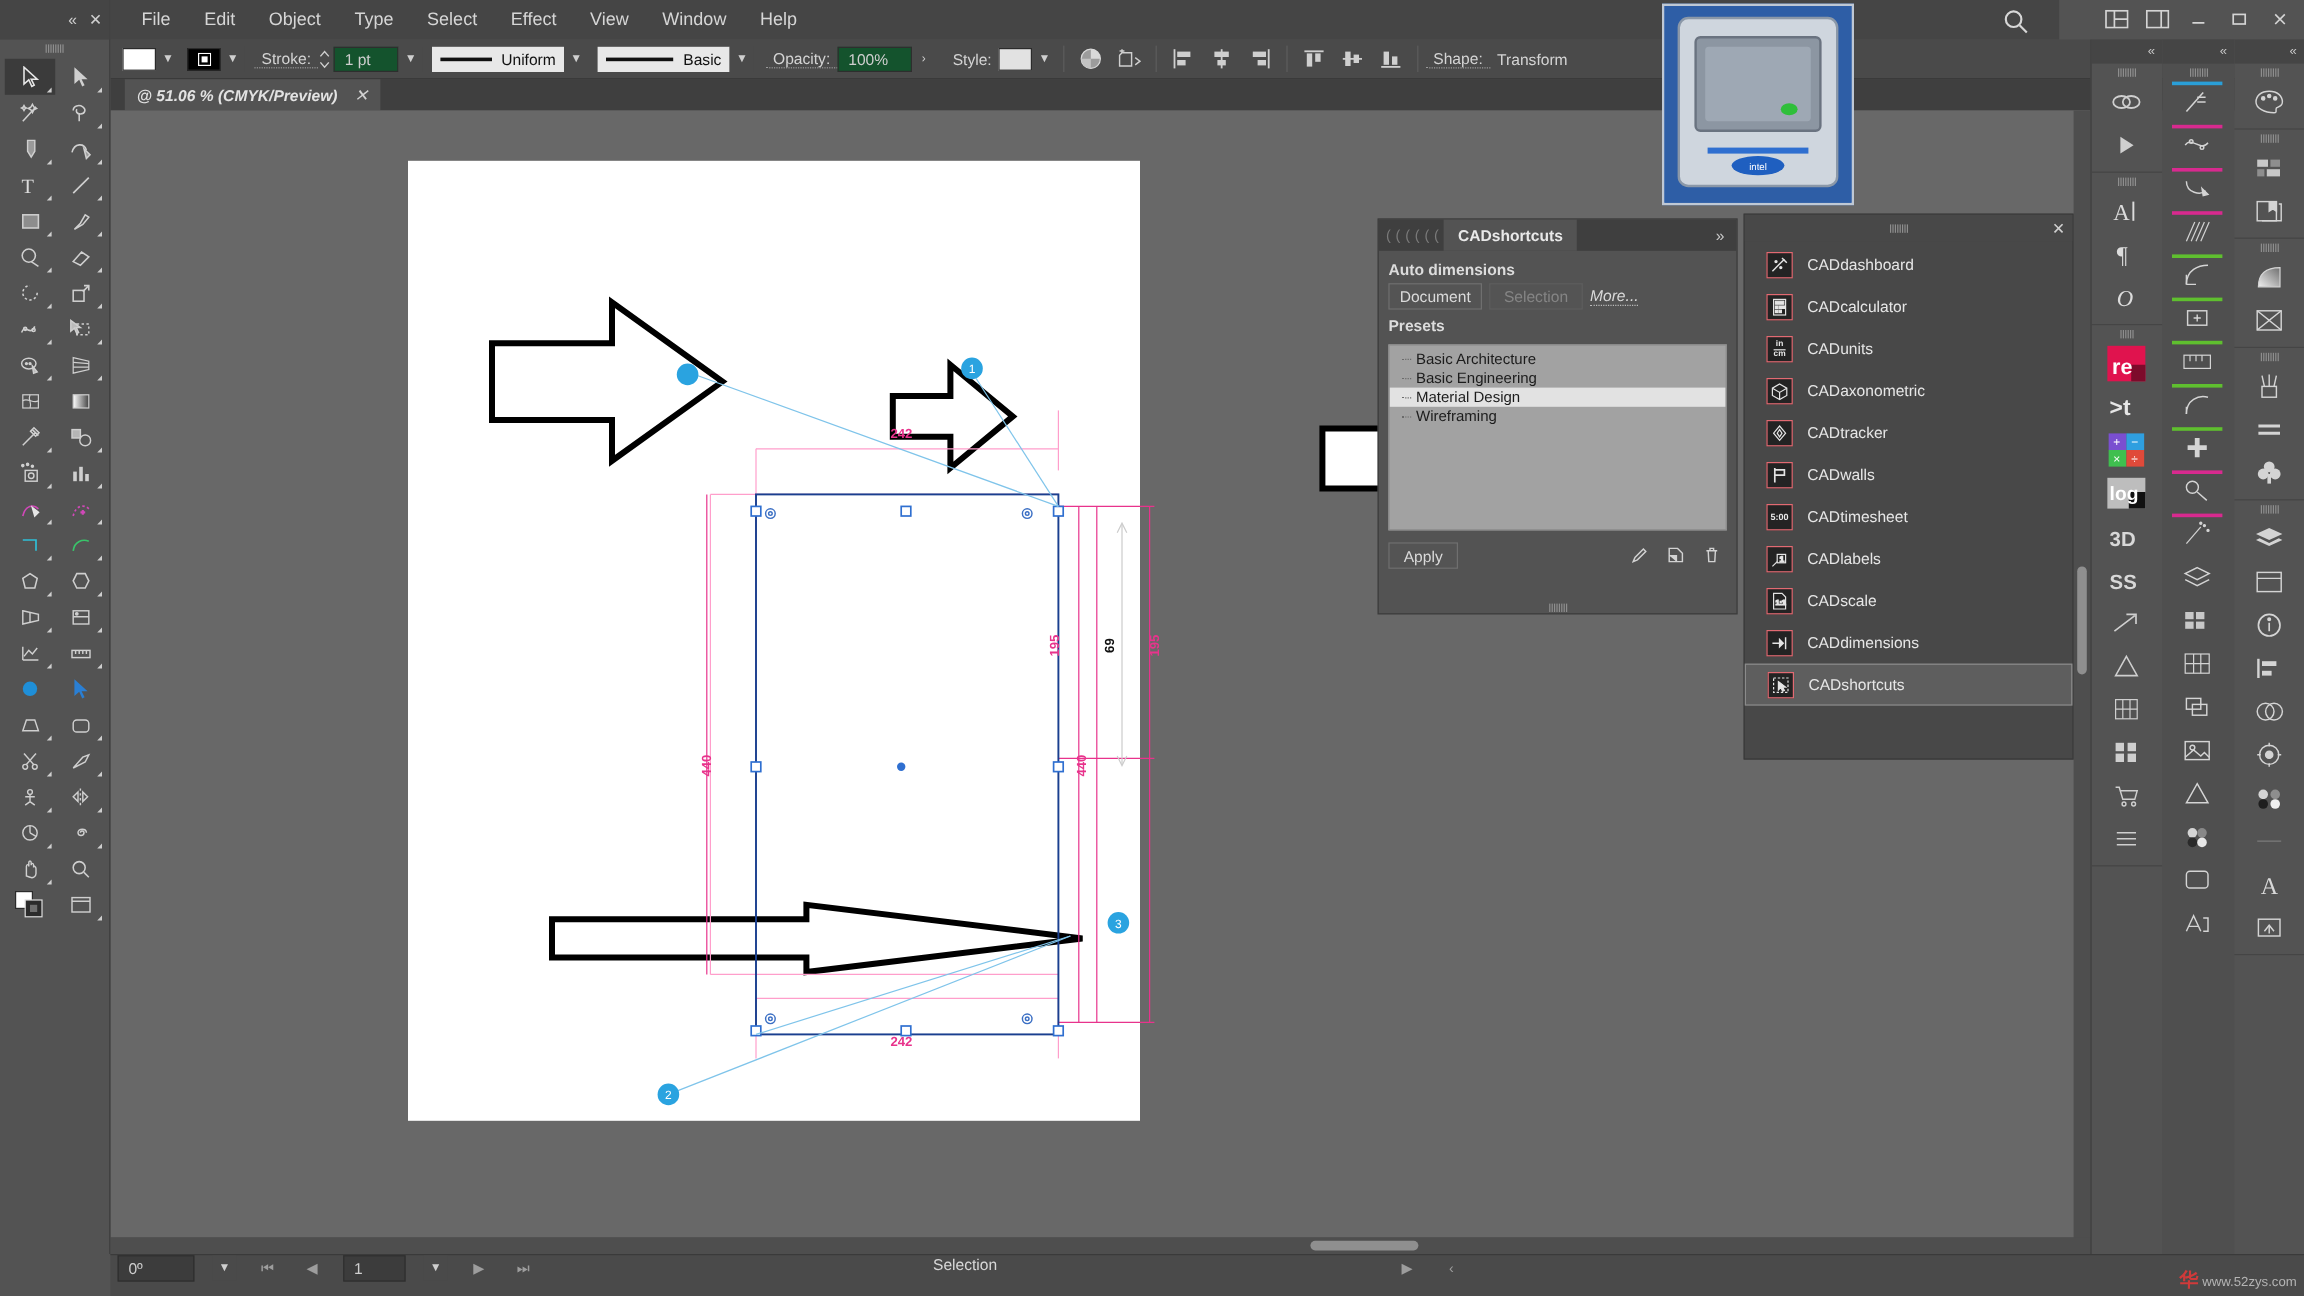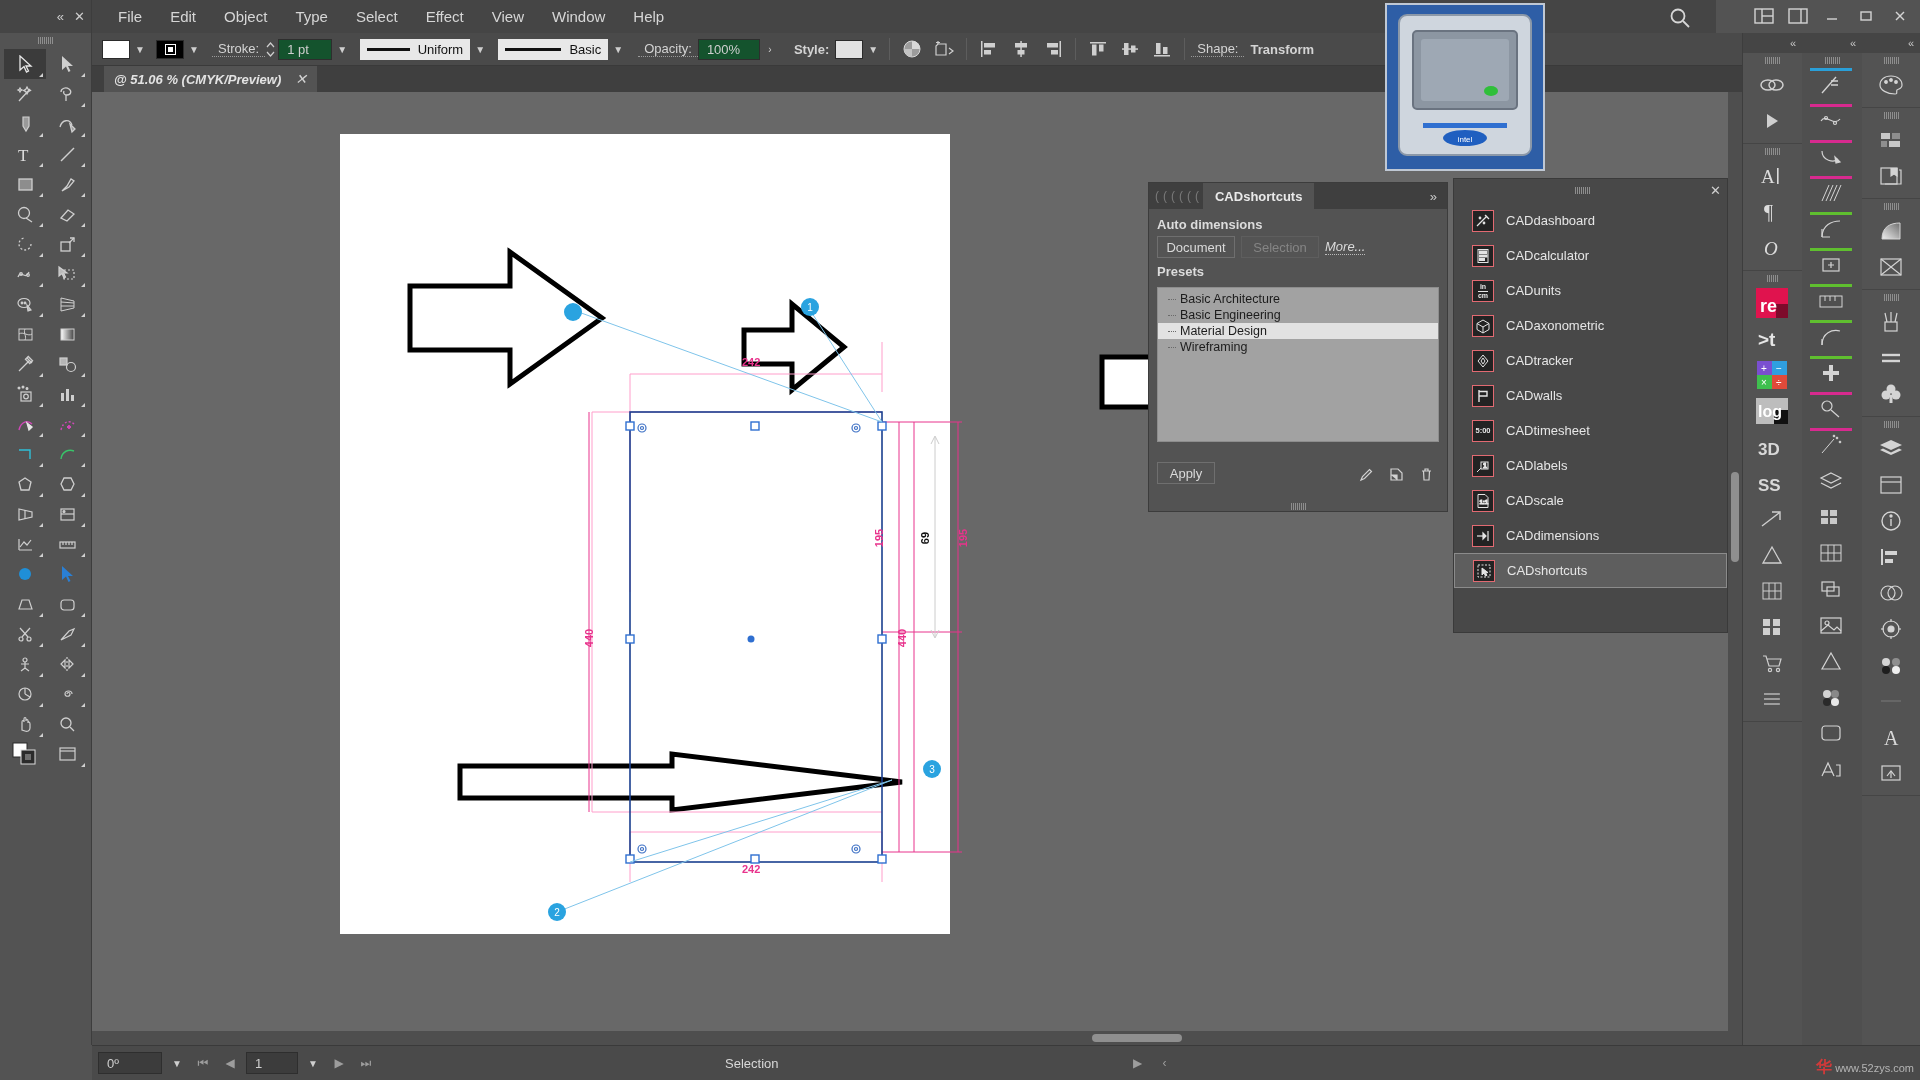--- a/index.html
+++ b/index.html
@@ -31,21 +31,21 @@
      border-left:4px solid transparent; border-bottom:4px solid #cfcfcf; }
 
   
   #controlbar { position:absolute; left:92px; top:33px; width:1828px; height:33px;
      background:#4a4a4a; display:flex; align-items:center; gap:0px; padding-left:10px;
      border-bottom:1px solid #3a3a3a; }
   .cb-swatch { width:28px; height:19px; border:1px solid #2b2b2b; }
   .cb-caret { width:20px; height:21px; background:#4a4a4a; display:flex; align-items:center;
      justify-content:center; color:#cfcfcf; font-size:10px; }
   .cb-label { font-size:13px; color:#d4d4d4; padding:0 6px; border-bottom:1px dotted #9a9a9a; }
-  .cb-plain { font-size:13px; color:#d4d4d4; padding:0 6px;font-weight:bold; }
+  .cb-plain { font-size:13px; color:#d4d4d4; padding:0 6px; }
   .cb-field { height:21px; background:#14532d; border:1px solid #2e2e2e; color:#cfcfcf;
      font-size:13px; display:flex; align-items:center; padding:0 8px; min-width:54px; }
   .cb-white { height:21px; background:#e8e8e8; color:#111; font-size:13px; display:flex;
      align-items:center; justify-content:flex-end; padding:0 7px; gap:8px; min-width:110px; }
   .cb-white .line { flex:1; height:0; border-top:3px solid #111; }
   .cb-spin { display:flex; flex-direction:column; gap:1px; margin-right:2px; color:#cfcfcf; }
   .cb-ico { width:32px; height:28px; display:flex; align-items:center; justify-content:center; }
   .cb-sep { width:1px; height:22px; background:#5d5d5d; margin:0 6px; }
 
   
@@ -89,21 +89,21 @@
   .pbtn { height:22px; min-width:78px; background:#545454; border:1px solid #6f6f6f; color:#dadada;
      font-size:13px; display:flex; align-items:center; justify-content:center; }
   .pbtn.dis { color:#858585; border-color:#5e5e5e; }
   .plink { font-size:13px; color:#dadada; border-bottom:1px dotted #bbb;font-style:italic; }
   #presetlist { margin:4px 8px 0 8px; height:155px; background:#a2a2a2; border:1px solid #8d8d8d;
      padding:3px 0 0 0; overflow:hidden; }
   .pitem { height:16px; display:flex; align-items:center; font-size:12.5px; color:#1c1c1c;
      padding-left:22px; position:relative; }
   .pitem.sel { background:#e2e2e2; }
   .pitem .dots { position:absolute; left:10px; width:8px; border-top:1px dotted #6a6a6a; top:8px; }
-  #cadpanel-foot { display:flex; align-items:flex-end; padding:20px 10px 0 8px; gap:8px; }
+  #cadpanel-foot { display:flex; align-items:flex-start; padding:10px 10px 0 8px; gap:8px; }
   #cadpanel-foot .spacer { flex:1; }
   #cadpanel-foot .fico { width:22px; height:20px; display:flex; align-items:center; justify-content:center; color:#d2d2d2; }
   #cadpanel-grip { position:absolute; left:0; right:0; bottom:1px; height:8px; display:flex;
      align-items:center; justify-content:center; }
 
   
   #cadmenu { position:absolute; left:1453px; top:178px; width:275px; height:455px;
      background:#484848; border:1px solid #3a3a3a; z-index:12; }
   #cadmenu-head { height:22px; background:#484848; display:flex; align-items:center;
      justify-content:space-between; padding:0 6px 0 0; }
@@ -115,21 +115,21 @@
      display:flex; align-items:center; justify-content:center; color:#e8e8e8; font-size:8px;
      font-weight:bold; flex:none; }
   .cadlbl { font-size:13px; color:#e6e6e6; }
 
   
   #cpuThumb { position:absolute; left:1385px; top:3px; width:160px; height:168px;
      background:#2f5fa8; border:2px solid #bfc8d4; z-index:14; }
 
   
   #statusbar { position:absolute; left:92px; top:1045px; width:1828px; height:35px; background:#4a4a4a;
-     display:flex; align-items:center; padding-left:6px; gap:5px; border-top:1px solid #3a3a3a; }
+     display:flex; padding-left:6px; gap:15px; border-top:1px solid #3a3a3a; }
   .sb-field { height:22px; background:#3c3c3c; border:1px solid #2e2e2e; color:#cfcfcf; font-size:13px;
      display:flex; align-items:center; padding:0 8px; }
   .sb-ico { width:22px; height:22px; display:flex; align-items:center; justify-content:center;
      color:#9d9d9d; font-size:12px; }
   #sb-status { flex:1; text-align:center; font-size:13px; color:#d8d8d8; }
 
   
   #vscroll { position:absolute; right:0; top:92px; width:14px; height:953px; background:#4e4e4e; }
   #vscroll .thumb { position:absolute; left:3px; top:380px; width:8px; height:90px; background:#8f8f8f; border-radius:4px; }
   #hscroll { position:absolute; left:92px; bottom:35px; width:1650px; height:14px; background:#4e4e4e; }

